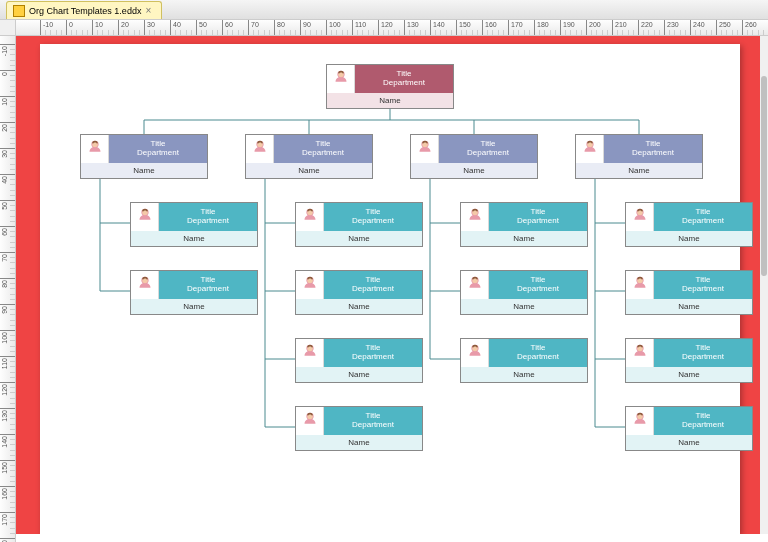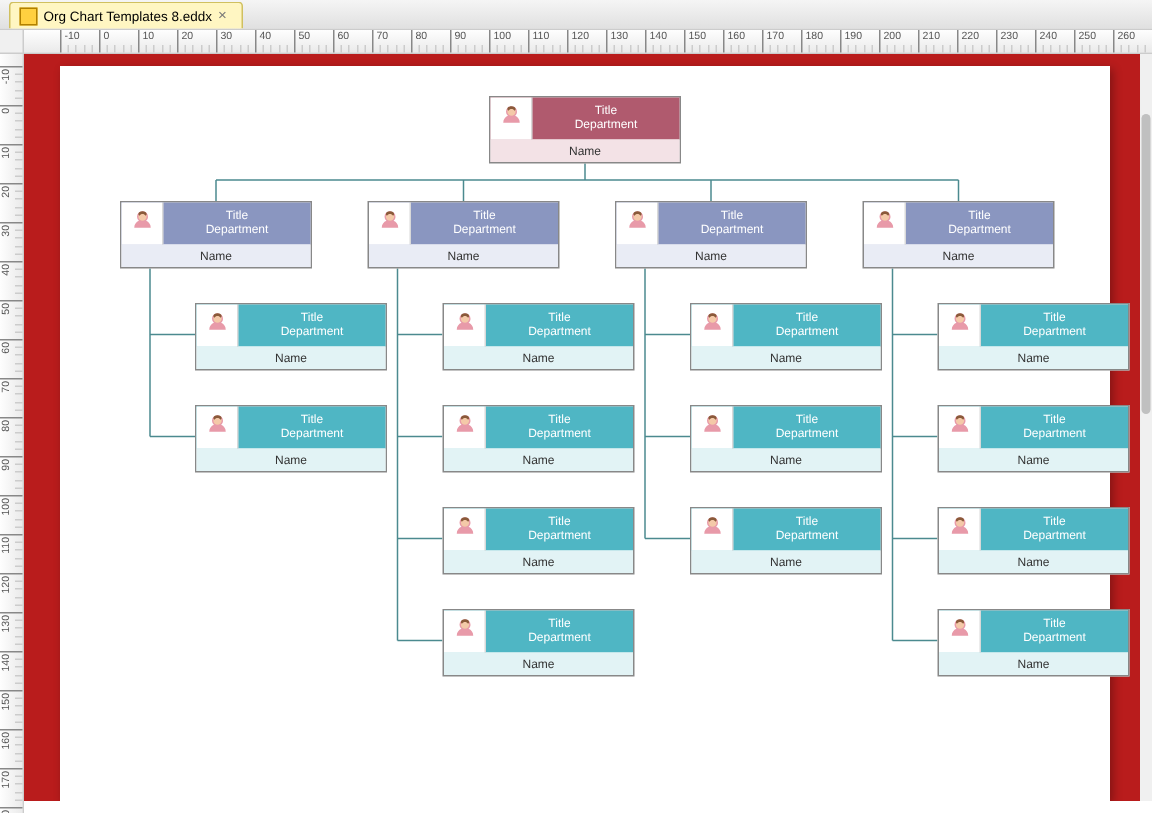--- a/index.html
+++ b/index.html
@@ -21,21 +21,21 @@
 
   
   .ruler-v { position: absolute; top: 36px; left: 0; width: 16px; bottom: 0; background: linear-gradient(90deg,#fefefe,#eaeaea); border-right: 1px solid #ccc; font-size: 7px; color: #555; overflow: hidden; }
   .ruler-v .tick { position: absolute; left: 0; width: 16px; border-top: 1px solid #888; }
   .ruler-v .tick span { position: absolute; left: 1px; top: 1px; writing-mode: vertical-rl; transform: rotate(180deg); }
   .ruler-v .minor { border-top: 1px solid #ccc; width: 6px; left: 10px; }
 
   .corner { position: absolute; top: 20px; left: 0; width: 16px; height: 16px; background: #f0f0f0; border-right: 1px solid #ccc; border-bottom: 1px solid #ccc; }
 
   
-  .canvas-wrap { position: absolute; top: 36px; left: 16px; right: 8px; bottom: 8px; background: #b91c1c; overflow: hidden; }
+  .canvas-wrap { position: absolute; top: 36px; left: 16px; right: 8px; bottom: 8px; background: #ef4444; overflow: hidden; }
   .page { position: absolute; top: 8px; left: 24px; width: 700px; height: 490px; background: #fff; box-shadow: 2px 2px 6px rgba(0,0,0,0.3); }
 
   .scroll-v { position: absolute; top: 36px; right: 0; width: 8px; bottom: 8px; background: #f0f0f0; }
   .scroll-v .thumb { position: absolute; top: 40px; width: 6px; left: 1px; height: 200px; background: #c0c0c0; border-radius: 3px; }
 
   
   .box { position: absolute; width: 128px; border: 1px solid #888; background: #fff; }
   .box .hdr { display: flex; align-items: stretch; height: 28px; color: #fff; }
   .box .avatar { width: 28px; background: #fff; display: flex; align-items: center; justify-content: center; border-right: 1px solid rgba(0,0,0,0.15); }
   .box .avatar svg { width: 22px; height: 22px; }
@@ -54,21 +54,21 @@
 
 </style>
 </head>
 <body>
 
 <div class="app">
 
   <div class="tabbar">
     <div class="tab">
       <span class="icon"></span>
-      <span>Org Chart Templates 8.eddx</span>
+      <span>Org Chart Templates 1.eddx</span>
       <span class="x">×</span>
     </div>
   </div>
 
   <div class="corner"></div>
   <div class="ruler-h" id="rulerH">
       <div class="tick" style="left: 24px;">
         <span>-10</span>
       </div>
       <div class="tick minor" style="left: 29.2px;"></div>

